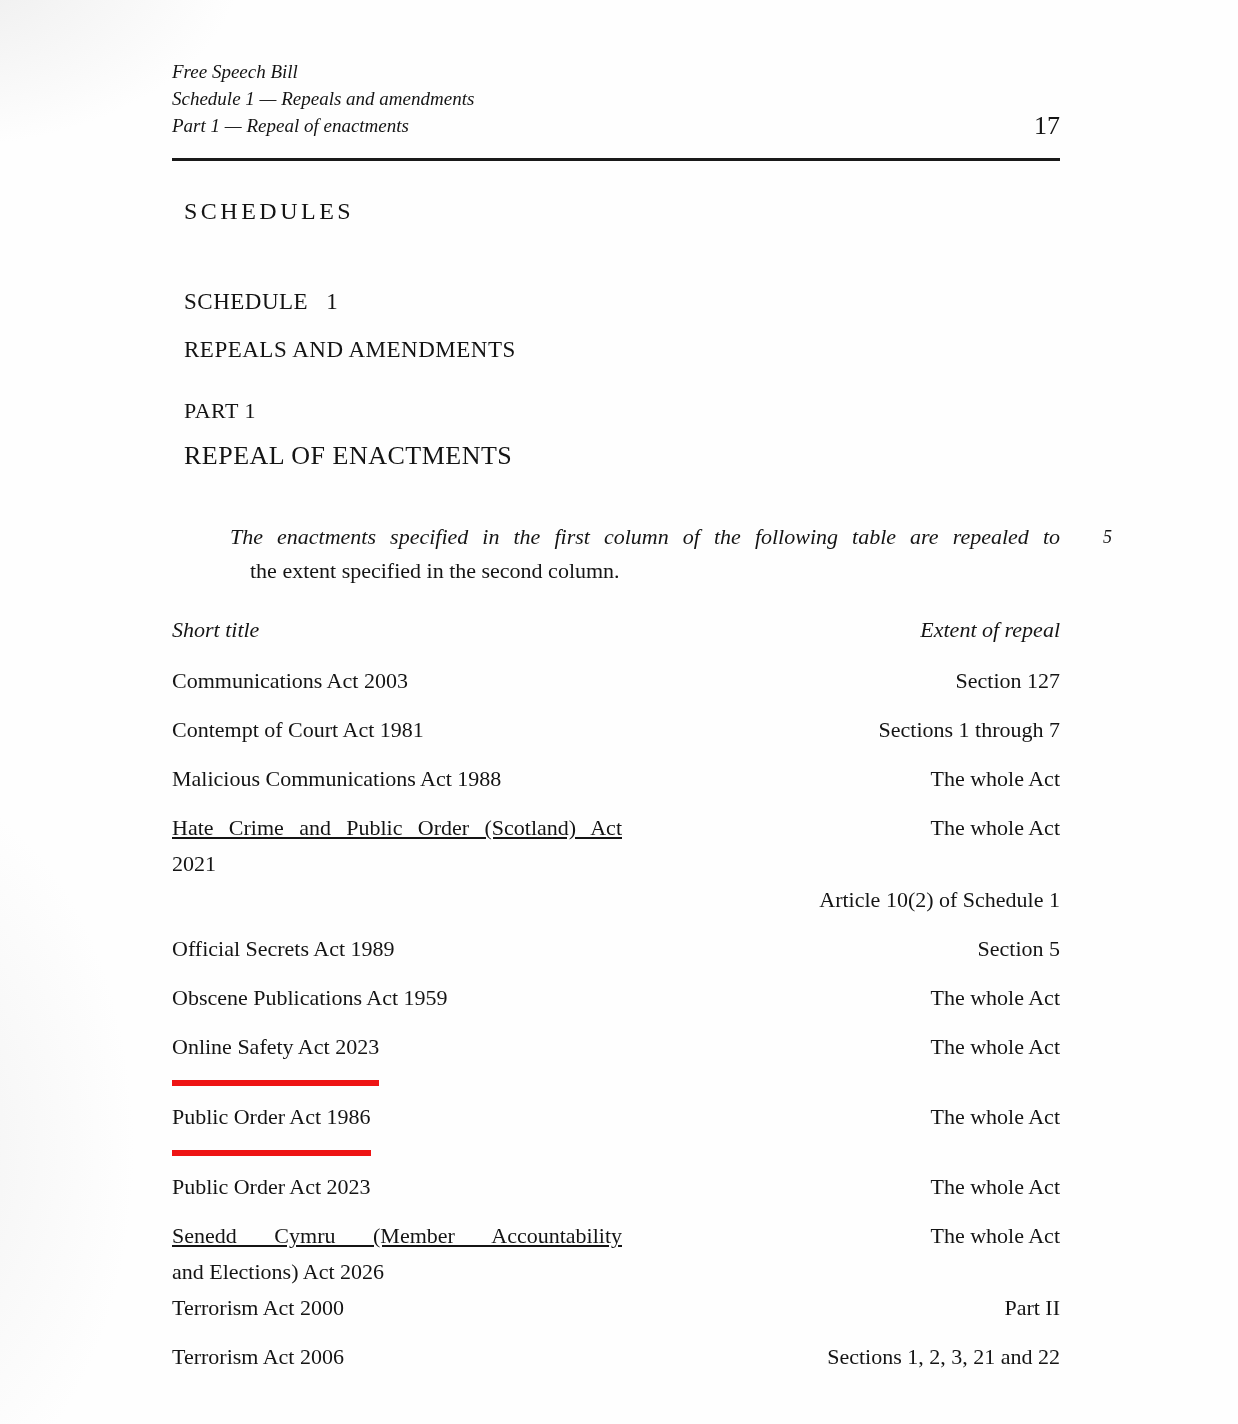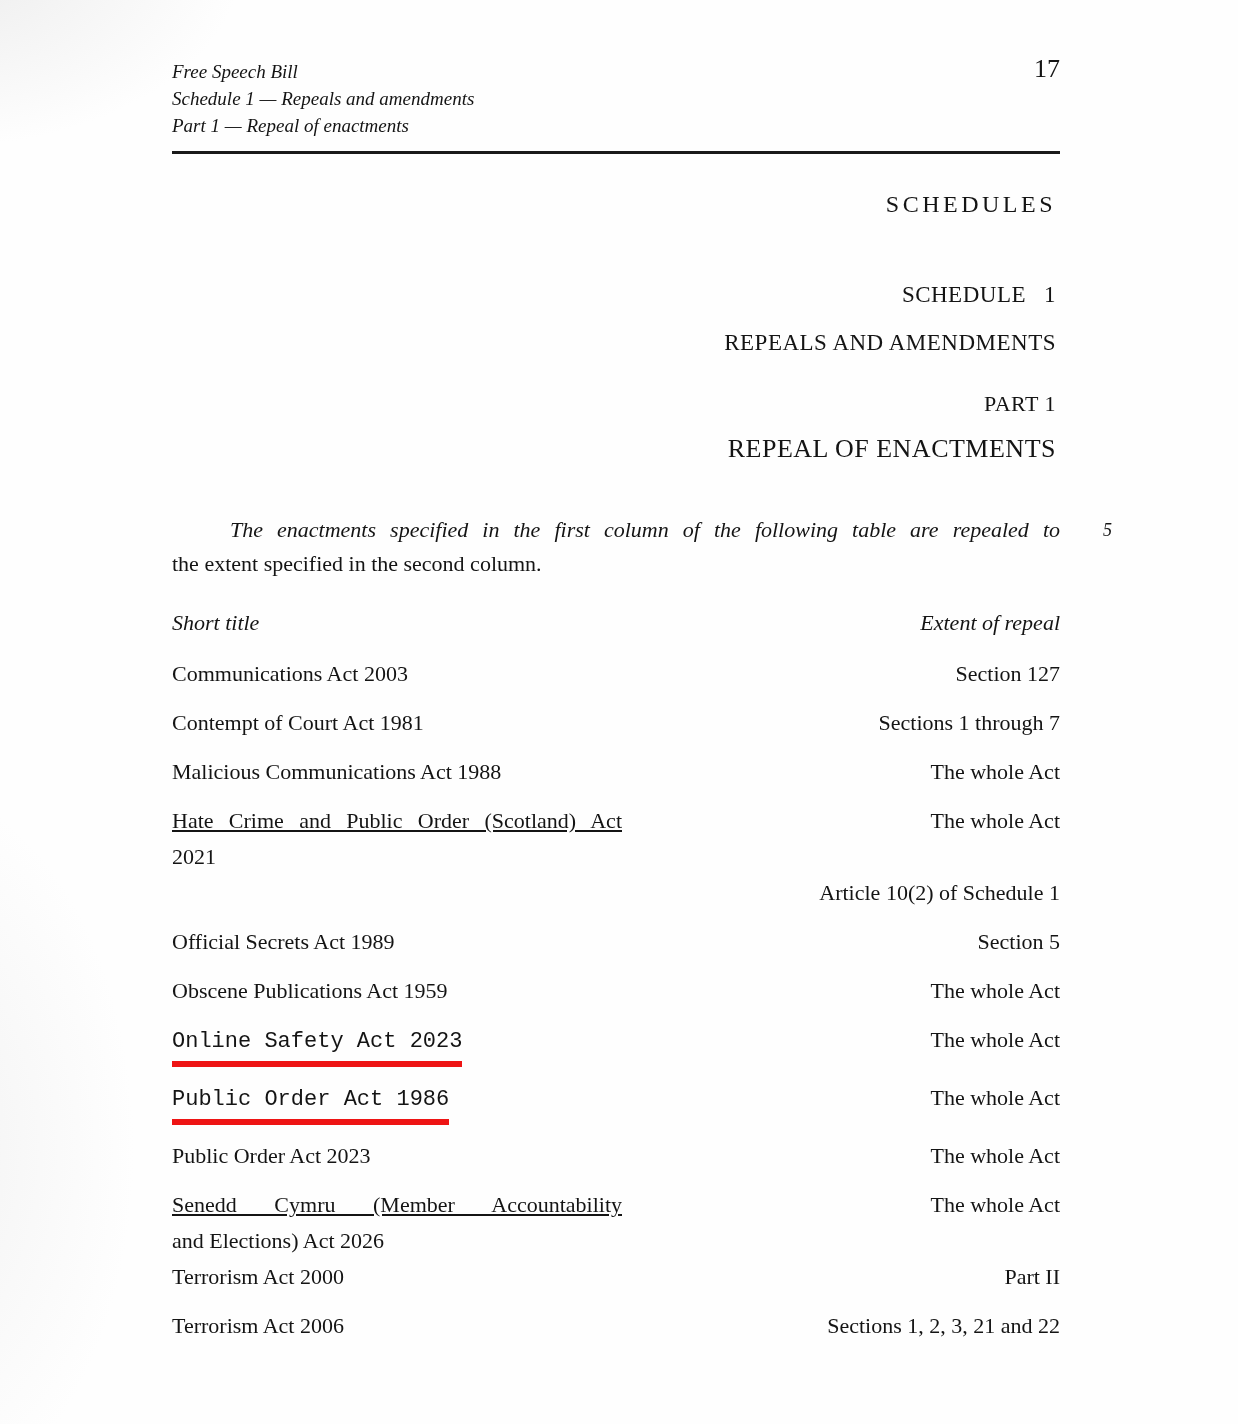--- a/index.html
+++ b/index.html
@@ -21,38 +21,38 @@
   }
   .page-inner{
     position:absolute;
     left:172px; top:58px;
     width:888px;
   }
   
   .running-header{
     display:flex;
     justify-content:space-between;
-    align-items:flex-start;
+    align-items:flex-end;
     border-bottom:3px solid var(--rule);
-    padding-bottom:12px;
+    padding-bottom:19px;
   }
   .rh-lines{font-style:italic;font-size:19px;line-height:27px;}
   .rh-page{font-size:26px;line-height:26px;margin-top:-2px;font-style:normal;}
   
-  .hd{ text-align:right; font-weight:normal; margin:4px; }
+  .hd{ text-align:left; font-weight:normal; margin:12px; }
   .hd-schedules{ margin-top:36px; font-size:24px; line-height:28px; letter-spacing:3.5px; }
   .hd-schedule-num{ margin-top:63px; font-size:23px; line-height:28px; letter-spacing:.5px; }
   .hd-schedule-num .num-gap{ margin-left:18px; }
   .hd-repeals{ margin-top:20px; font-size:23px; line-height:28px; letter-spacing:.5px; }
   .hd-part{ margin-top:33px; font-size:22px; line-height:28px; letter-spacing:.5px; }
   .hd-part-title{ margin-top:17px; font-size:26px; line-height:28px; letter-spacing:.5px; }
   
   .para{ margin-top:50px; font-size:22px; line-height:34px; position:relative; }
   .para .l1{ margin-left:58px; text-align:justify; text-align-last:justify;font-style:italic; }
-  .para .l2{ }
+  .para .l2{ margin-left:78px; }
   .line-number{
     position:absolute; top:3px; right:-52px;
     font-style:italic; font-size:18px; line-height:28px;
   }
   
   .tbl-header{
     display:flex; justify-content:space-between;
     font-style:italic; font-size:22px; line-height:30px;
     margin-top:27px;
   }
@@ -62,23 +62,22 @@
     font-size:22px; line-height:36px;
     margin-bottom:13px;
   }
   .tbl-row.multiline{ margin-bottom:0; }
   .cell-title{ width:450px; }
   .cell-title .just{ text-align:justify; text-align-last:justify;text-decoration:underline; }
   .cell-extent{ flex:1; text-align:right; white-space:nowrap; padding-left:20px; }
   .red-underline{
     display:inline-block;
     border-bottom:6px solid var(--red);
-    padding-bottom:6px;
+    padding-bottom:20px;
     line-height:27px;
-    font-family:Liberation Mono, monospace;
   }
 </style>
 </head>
 <body>
 
 <div class="page-inner">
 
   <div class="running-header">
     <div class="rh-lines">
       <div>Free Speech Bill</div>

